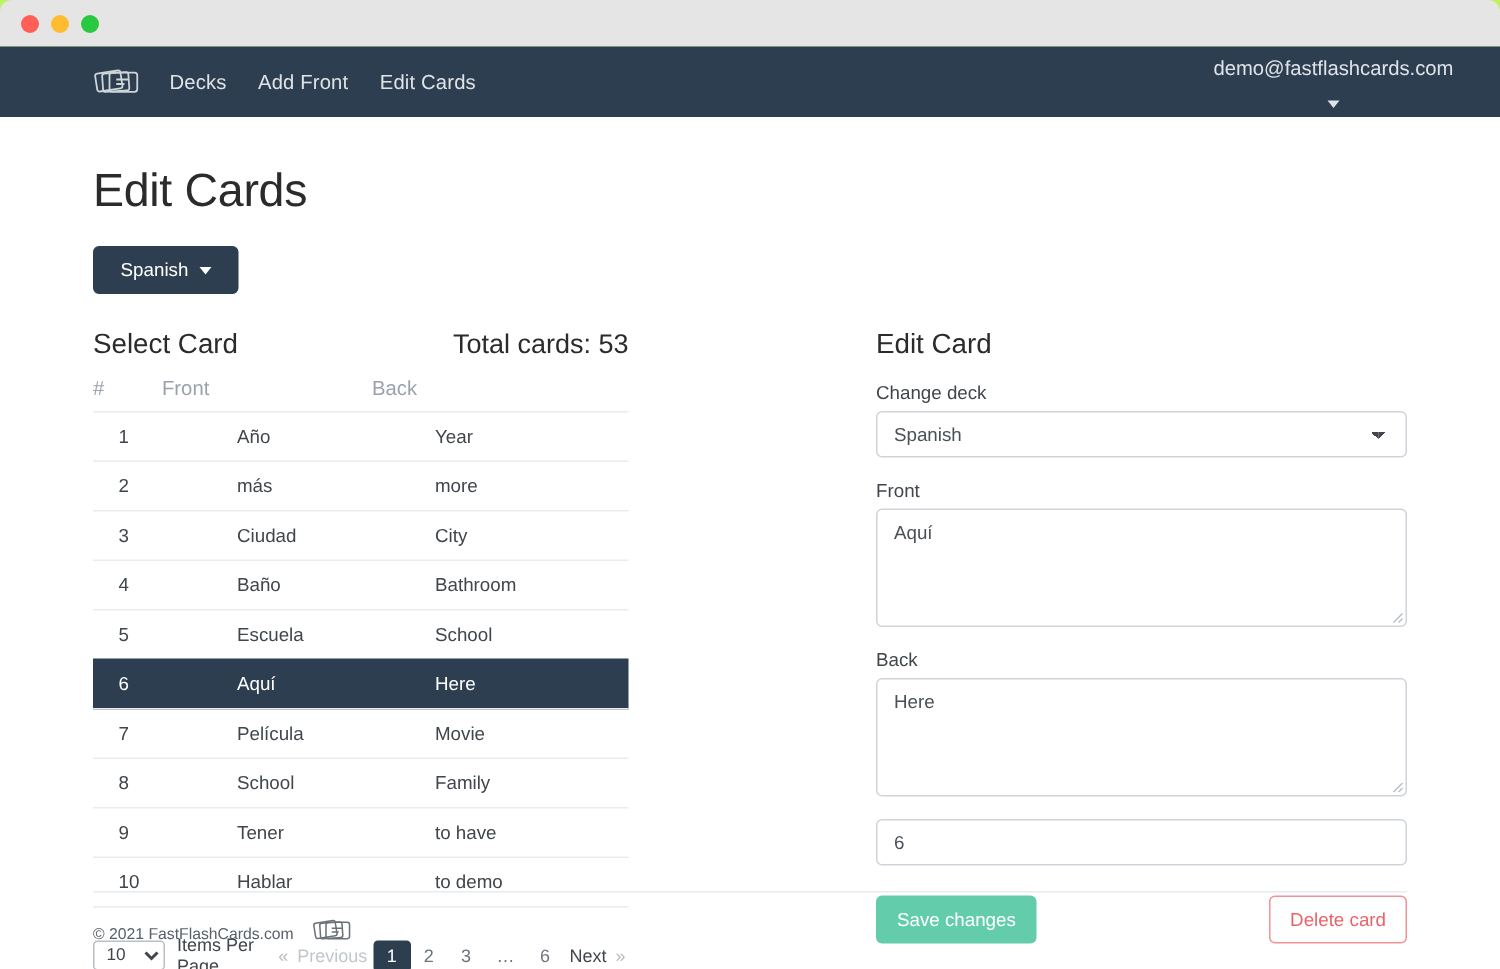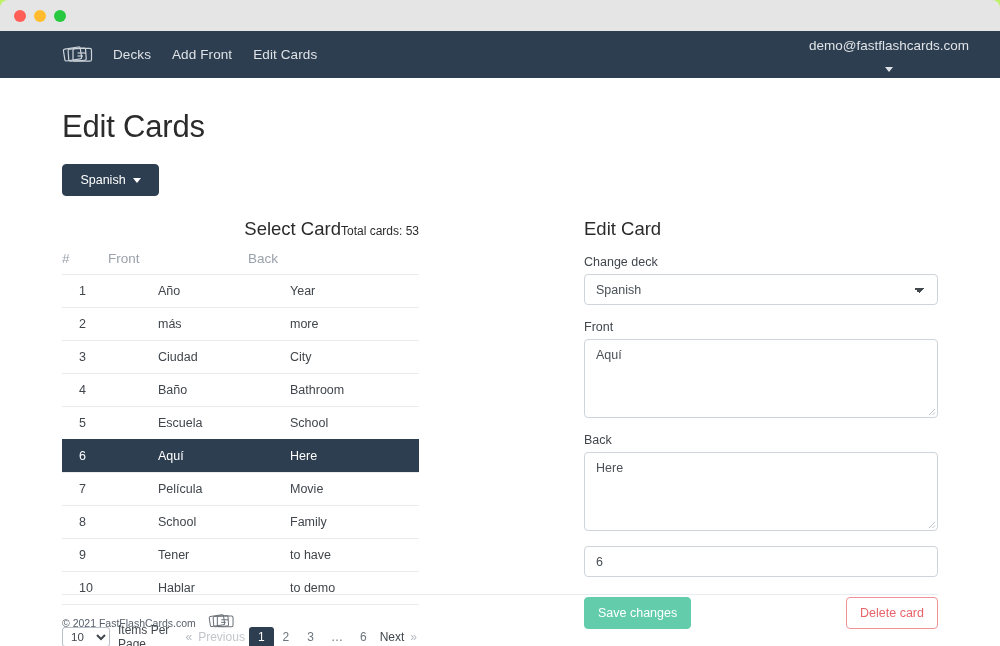--- a/index.html
+++ b/index.html
@@ -106,29 +106,29 @@
     margin-top: 22px;
     gap: 0;
   }
   .col-left { width: 357px; flex: 0 0 357px; }
   .col-spacer { flex: 1 1 auto; }
   .col-right { width: 354px; flex: 0 0 354px; }
 
   .section-head {
     display: flex;
     align-items: baseline;
-    justify-content: flex-end;
+    justify-content: space-between;
   }
   .section-title {
     font-size: 18.5px;
     color: #2b2b2b;
     font-weight: 400;
   }
   .total-cards {
-    font-size: 12px;
+    font-size: 18px;
     color: #2b2b2b;
     font-weight: 400;
   }
 
   
   table.cards {
     width: 100%;
     border-collapse: collapse;
     margin-top: 11px;
     font-size: 12.5px;

